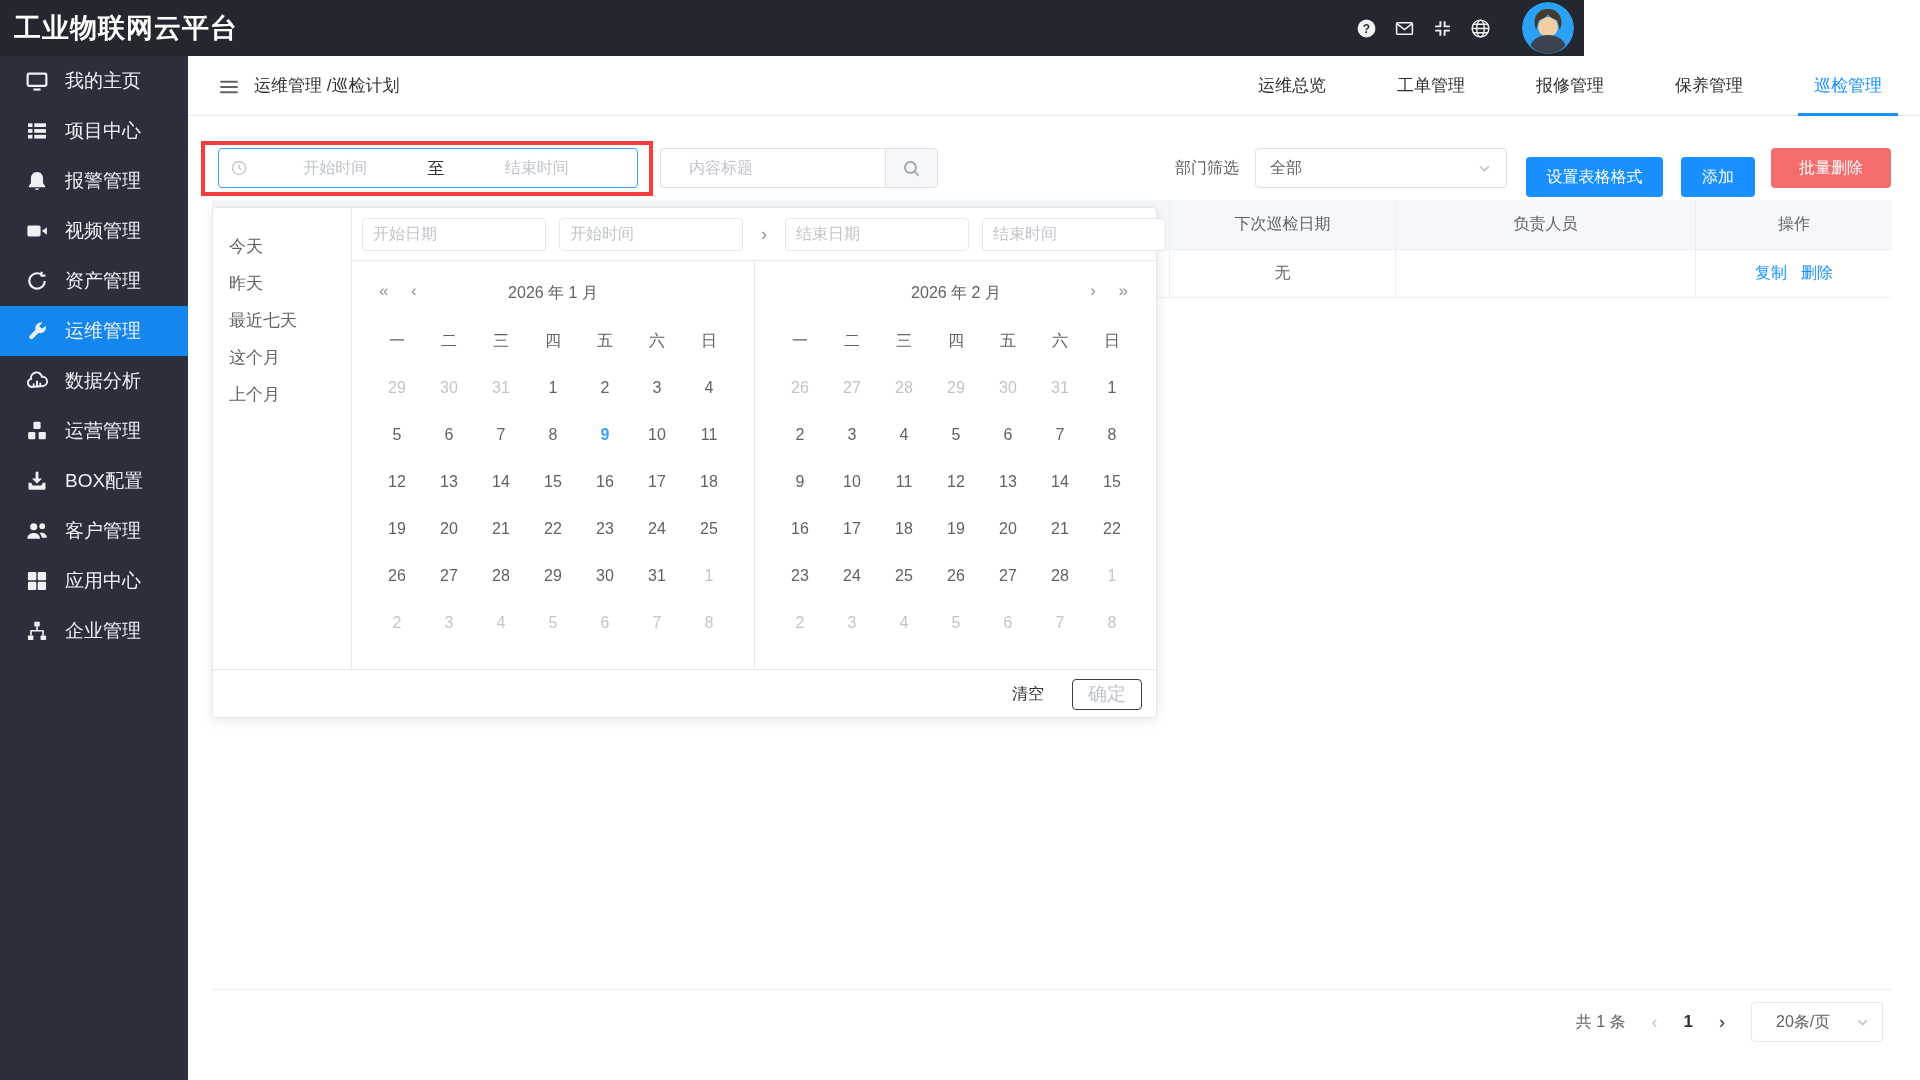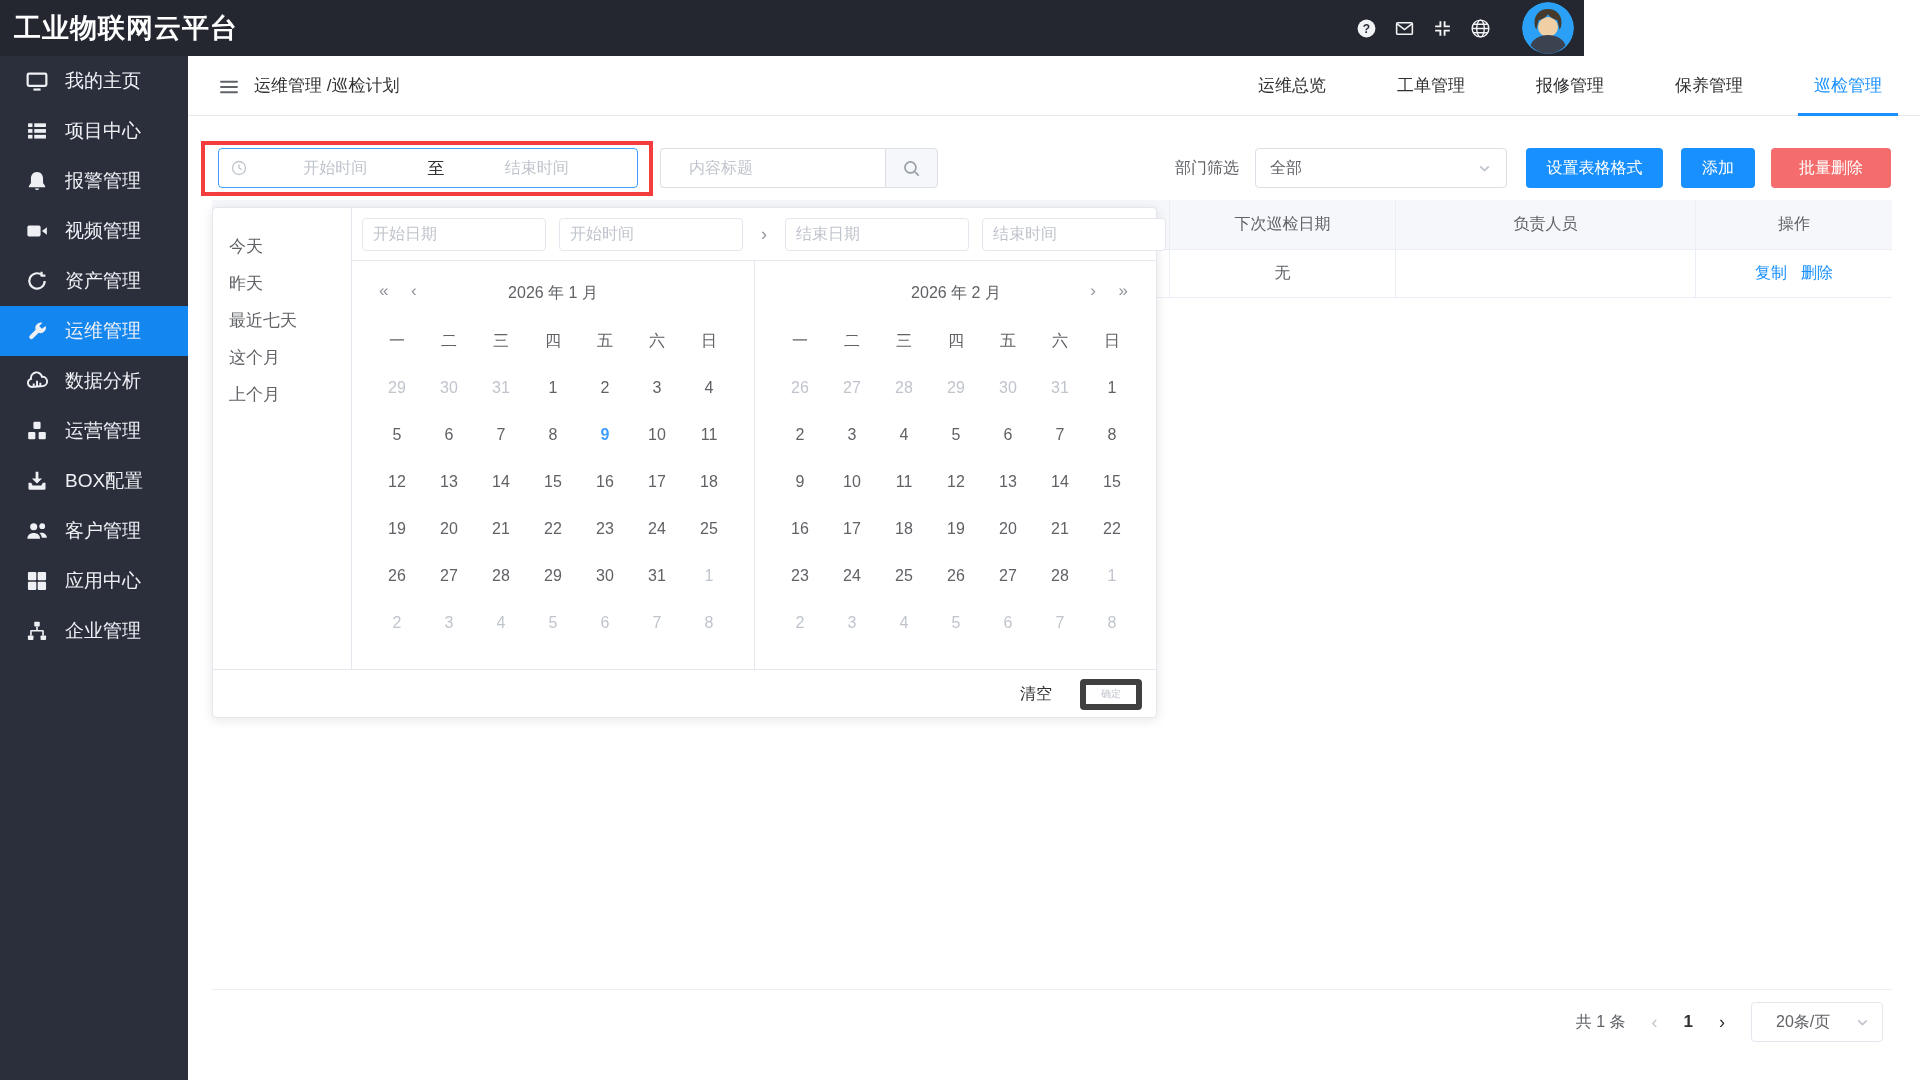--- a/index.html
+++ b/index.html
@@ -47,21 +47,21 @@
   .search-input::placeholder { color:#c0c4cc; }
   .search-btn { width:53px; height:40px; border:1px solid #dcdfe6; border-radius:0 4px 4px 0; background:#f5f7fa; display:flex; align-items:center; justify-content:center; cursor:pointer; }
   .search-btn svg { width:19px; height:19px; }
 
   .dept-label { position:absolute; left:987px; top:92px; line-height:40px; font-size:16px; color:#606266; }
   .dept-select { position:absolute; left:1067px; top:92px; width:252px; height:40px; border:1px solid #dcdfe6; border-radius:4px; background:#fff; display:flex; align-items:center; padding:0 14px; cursor:pointer; }
   .dept-select .sel-text { flex:1; font-size:16px; color:#606266; }
   .sel-chevron { width:15px; height:15px; display:inline-flex; }
 
   .btn { position:absolute; top:92px; height:40px; border:none; border-radius:4px; color:#fff; font-size:16px; font-family:inherit; cursor:pointer; }
-  .btn.primary { background:var(--accent,#1890ff); }
+  .btn.primary { background:var(--accent,#1890ff);margin-top:9px; }
   .btn.danger { background:var(--danger,#f56c6c); }
   .btn-format { left:1338px; width:137px; }
   .btn-add { left:1493px; width:74px; }
   .btn-del { left:1583px; width:120px; }
 
   
   .table { position:absolute; left:24px; top:144px; width:1680px; z-index:10; }
   .thead { display:flex; height:50px; background:#f5f7fa; border-bottom:1px solid #ebeef5; }
   .th { display:flex; align-items:center; justify-content:center; font-size:16px; color:#606266; border-right:1px solid #ebeef5; }
   .th:last-child { border-right:none; }
@@ -86,21 +86,21 @@
   .cal-head { height:56px; padding-top:22px; text-align:center; font-size:16px; color:#606266; position:relative; }
   .cal-nav { position:absolute; top:20px; font-size:17px; color:#909399; cursor:pointer; line-height:20px; }
   .cal-week { display:flex; margin-top:14px; }
   .cal-week span { width:52px; text-align:center; font-size:16px; color:#606266; }
   .cal-grid { display:flex; flex-wrap:wrap; width:364px; margin-top:12px; }
   .day { width:52px; height:47px; display:flex; align-items:center; justify-content:center; font-size:16px; color:#606266; cursor:pointer; }
   .day.muted { color:#c0c4cc; }
   .day.today { color:var(--today,#409eff); font-weight:bold; }
   .picker-footer { position:absolute; left:0; top:461px; width:943px; height:49px; border-top:1px solid #e4e7ed; display:flex; align-items:center; justify-content:flex-end; padding-right:14px; gap:28px; }
   .clear-btn { font-size:16px; color:#303133; cursor:pointer; background:none; border:none; font-family:inherit; }
-  .confirm-btn { width:62px; height:31px; border:6px solid #404040; border-radius:4px; background:#fff; color:#c0c4cc; font-size:10px; font-family:inherit; cursor:not-allowed; }
+  .confirm-btn { width:70px; height:31px; border:1px solid #404040; border-radius:4px; background:#fff; color:#c0c4cc; font-size:19px; font-family:inherit; cursor:not-allowed; }
 
   
   .pagination { position:absolute; right:37px; top:946px; height:40px; display:flex; align-items:center; gap:26px; }
   .pg-total { font-size:16px; color:#606266; }
   .pg-prev { font-size:18px; color:#c0c4cc; cursor:default; }
   .pg-page { font-size:17px; color:#303133; font-weight:bold; cursor:pointer; }
   .pg-next { font-size:18px; color:#303133; cursor:pointer; }
   .pg-size { width:132px; height:40px; border:1px solid #e4e7ed; border-radius:4px; display:flex; align-items:center; padding:0 12px 0 24px; cursor:pointer; }
   .pg-size .sel-text { flex:1; font-size:16px; color:#606266; }
 </style>

